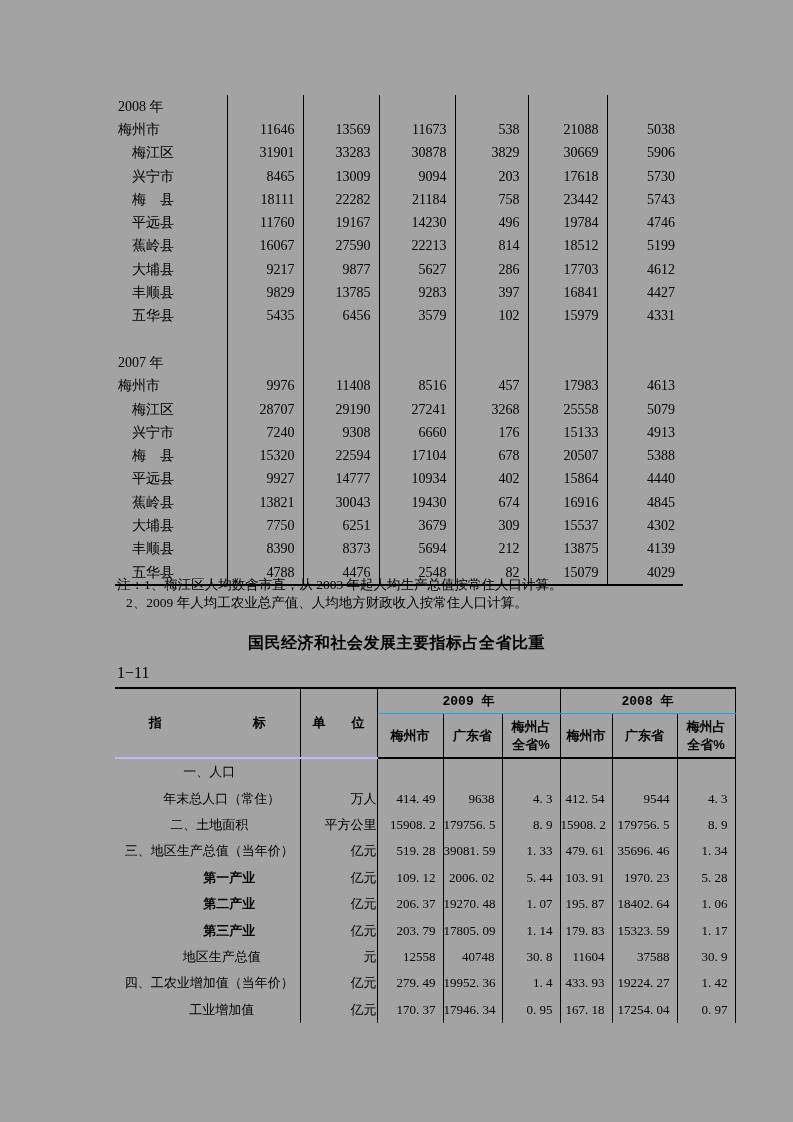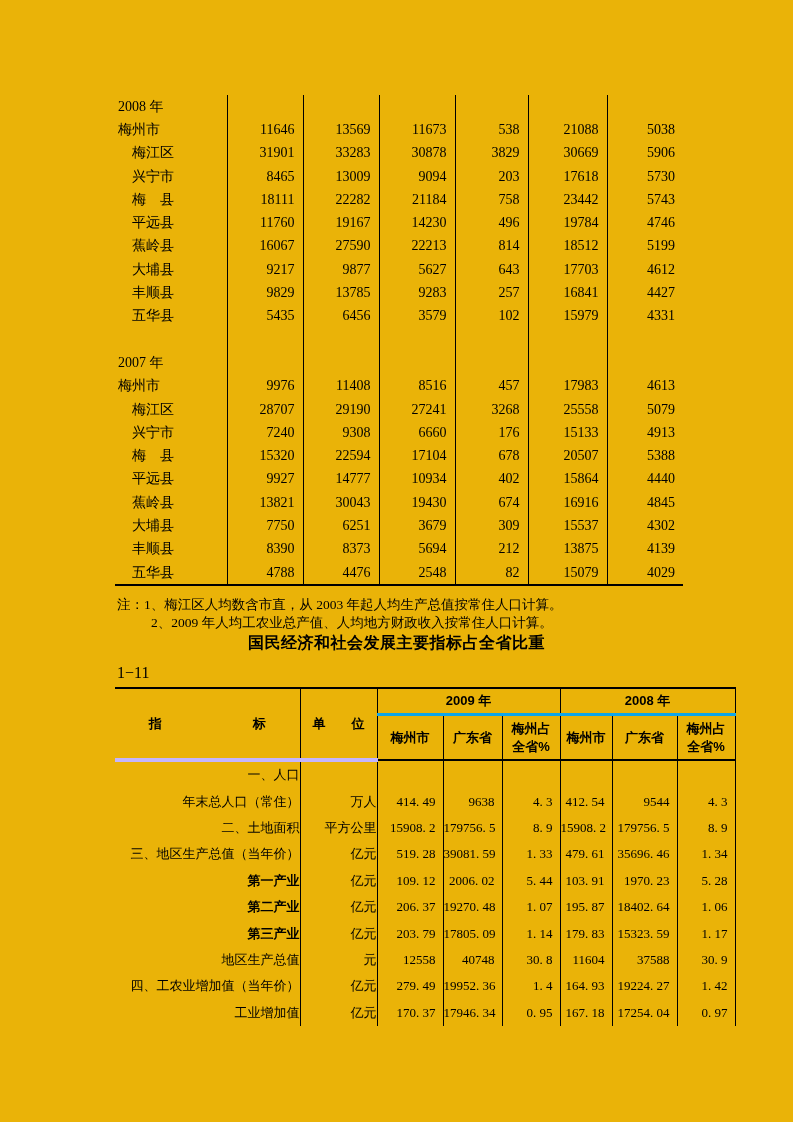--- a/index.html
+++ b/index.html
@@ -1,21 +1,21 @@
 <!DOCTYPE html>
 <html><head>
 <meta charset="utf-8">
 <style>
   html, body { margin: 0; padding: 0; background: #e8e8e8; }
   .page {
     position: relative;
     width: 793px;
     height: 1122px;
     margin: 0 auto;
-    background: #eab308;
+    background: #a3a3a3;
     color: #000000;
     font-family: "Liberation Serif", "DejaVu Serif", serif;
     overflow: hidden;
   }
 
   
   table.t1 {
     position: absolute;
     left: 115px;
     top: 95px;
@@ -35,25 +35,25 @@
   }
   table.t1 td:last-child { border-right: none; }
   table.t1 .label-cell { text-align: left; padding-left: 3px; }
   table.t1 .indent-1 { padding-left: 17px; }
   table.t1 .num-cell { text-align: right; padding-right: 8px; }
 
   
   .notes {
     position: absolute;
     left: 117px;
-    top: 596px;
+    top: 576px;
     font-size: 13.5px;
     line-height: 18px;
   }
-  .notes .note-2 { margin-left: 34px; }
+  .notes .note-2 { margin-left: 9px; }
 
   
   .title {
     position: absolute;
     left: 0; right: 0;
     top: 630px;
     margin: 0;
     text-align: center;
     font-family: "Liberation Sans", "DejaVu Sans", sans-serif;
     font-weight: bold;
@@ -85,25 +85,25 @@
     vertical-align: middle;
     white-space: nowrap;
     overflow: hidden;
   }
   table.t2 thead td {
     font-family: "Liberation Sans", "DejaVu Sans", sans-serif;
     font-weight: bold;
     text-align: center;
     font-size: 13px;
   }
-  table.t2 .year-cell { height: 24px; border-bottom: 3px solid #0ea5e9; }
-  table.t2 .head-span { border-bottom: 4px solid #c4b5fd; }
+  table.t2 .year-cell { height: 24px; border-bottom: 1px solid #0ea5e9; font-family: Liberation Mono, monospace; }
+  table.t2 .head-span { border-bottom: 2px solid #c4b5fd; }
   table.t2 tr.subheader td { height: 43px; border-bottom: 2px solid #000; line-height: 18px; white-space: normal; }
   table.t2 tbody td { height: 26.4px; }
-  table.t2 .label-cell { text-align: right; padding-left: 4px; margin-top: 38px; }
+  table.t2 .label-cell { text-align: center; padding-left: 4px; margin-top: 38px; }
   table.t2 .ind1 { padding-left: 29px; }
   table.t2 .ind2 { padding-left: 44px; font-weight: bold; }
   table.t2 .unit-cell { text-align: right; }
   table.t2 .num-cell { text-align: right; padding-right: 7px; }
 </style>
 </head>
 <body>
 
 <div class="page">
 
@@ -179,30 +179,30 @@
           <td class="num-cell">22213</td>
           <td class="num-cell">814</td>
           <td class="num-cell">18512</td>
           <td class="num-cell">5199</td>
         </tr>
         <tr>
           <td class="label-cell indent-1">大埔县</td>
           <td class="num-cell">9217</td>
           <td class="num-cell">9877</td>
           <td class="num-cell">5627</td>
-          <td class="num-cell">643</td>
+          <td class="num-cell">286</td>
           <td class="num-cell">17703</td>
           <td class="num-cell">4612</td>
         </tr>
         <tr>
           <td class="label-cell indent-1">丰顺县</td>
           <td class="num-cell">9829</td>
           <td class="num-cell">13785</td>
           <td class="num-cell">9283</td>
-          <td class="num-cell">257</td>
+          <td class="num-cell">397</td>
           <td class="num-cell">16841</td>
           <td class="num-cell">4427</td>
         </tr>
         <tr>
           <td class="label-cell indent-1">五华县</td>
           <td class="num-cell">5435</td>
           <td class="num-cell">6456</td>
           <td class="num-cell">3579</td>
           <td class="num-cell">102</td>
           <td class="num-cell">15979</td>
@@ -431,21 +431,21 @@
           <td class="num-cell">11604</td>
           <td class="num-cell">37588</td>
           <td class="num-cell">30. 9</td>
         </tr>
         <tr>
           <td class="label-cell ind0">四、工农业增加值（当年价）</td>
           <td class="unit-cell">亿元</td>
           <td class="num-cell">279. 49</td>
           <td class="num-cell">19952. 36</td>
           <td class="num-cell">1. 4</td>
-          <td class="num-cell">164. 93</td>
+          <td class="num-cell">433. 93</td>
           <td class="num-cell">19224. 27</td>
           <td class="num-cell">1. 42</td>
         </tr>
         <tr>
           <td class="label-cell ind1">工业增加值</td>
           <td class="unit-cell">亿元</td>
           <td class="num-cell">170. 37</td>
           <td class="num-cell">17946. 34</td>
           <td class="num-cell">0. 95</td>
           <td class="num-cell">167. 18</td>

